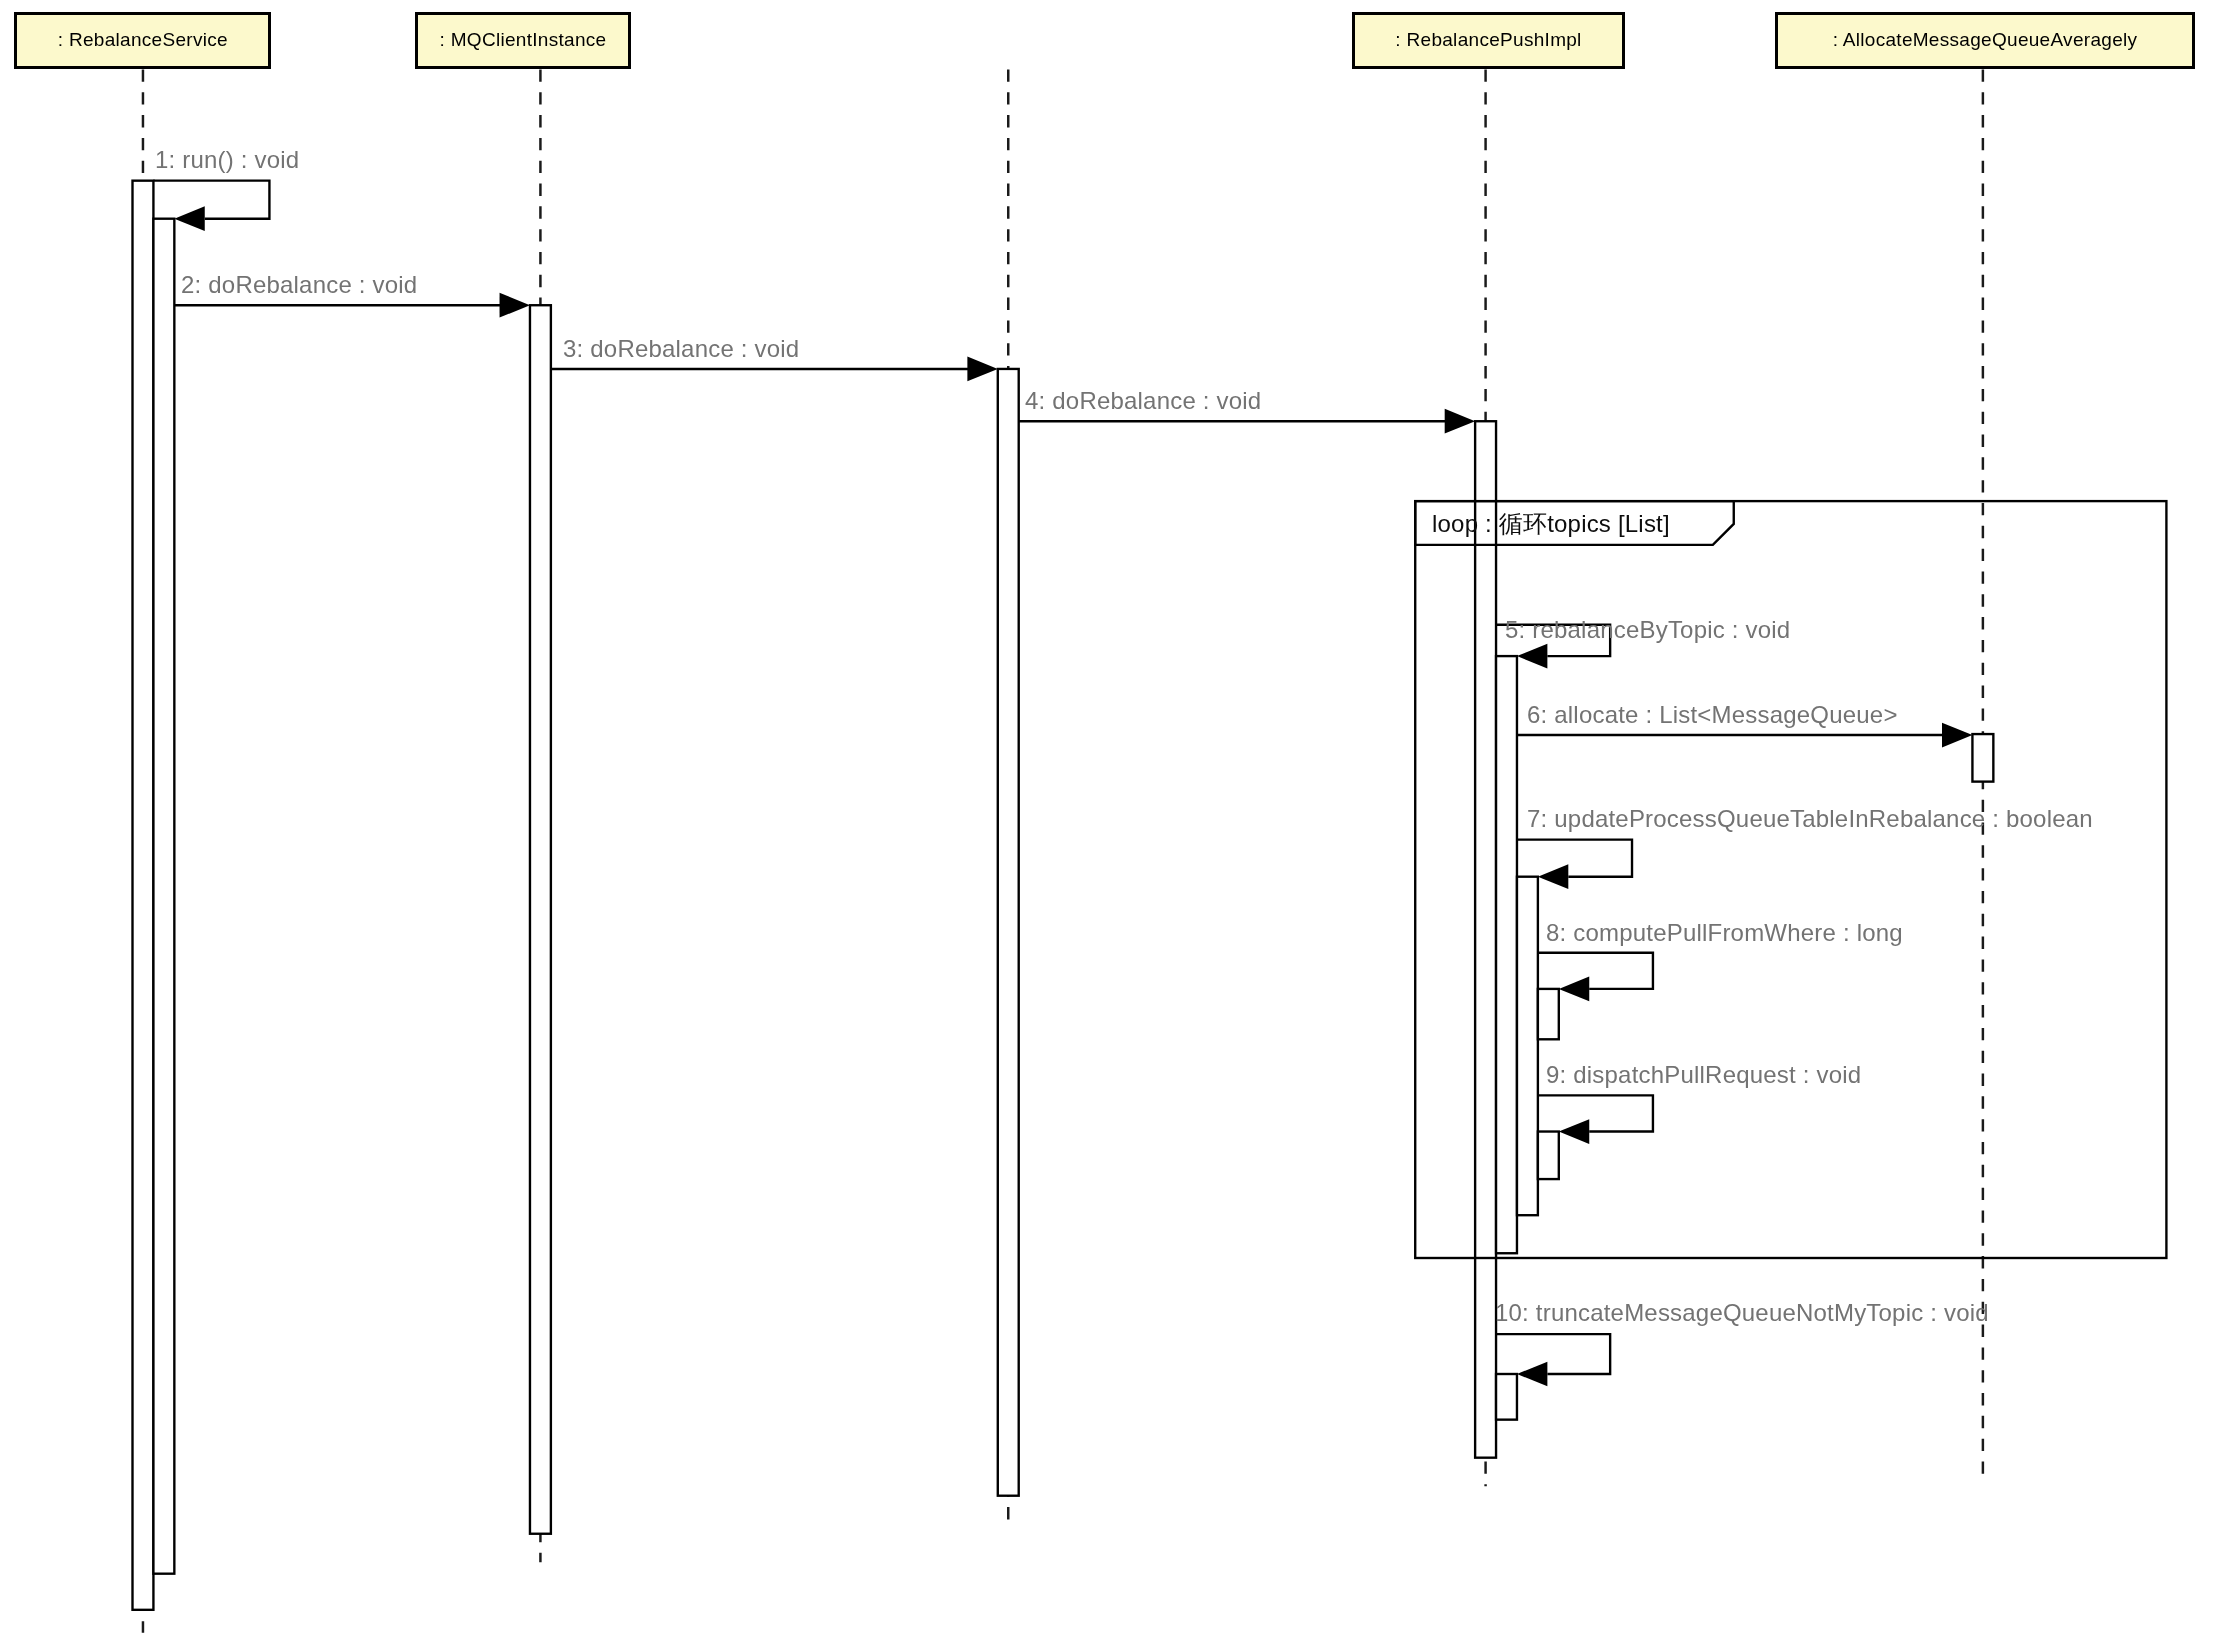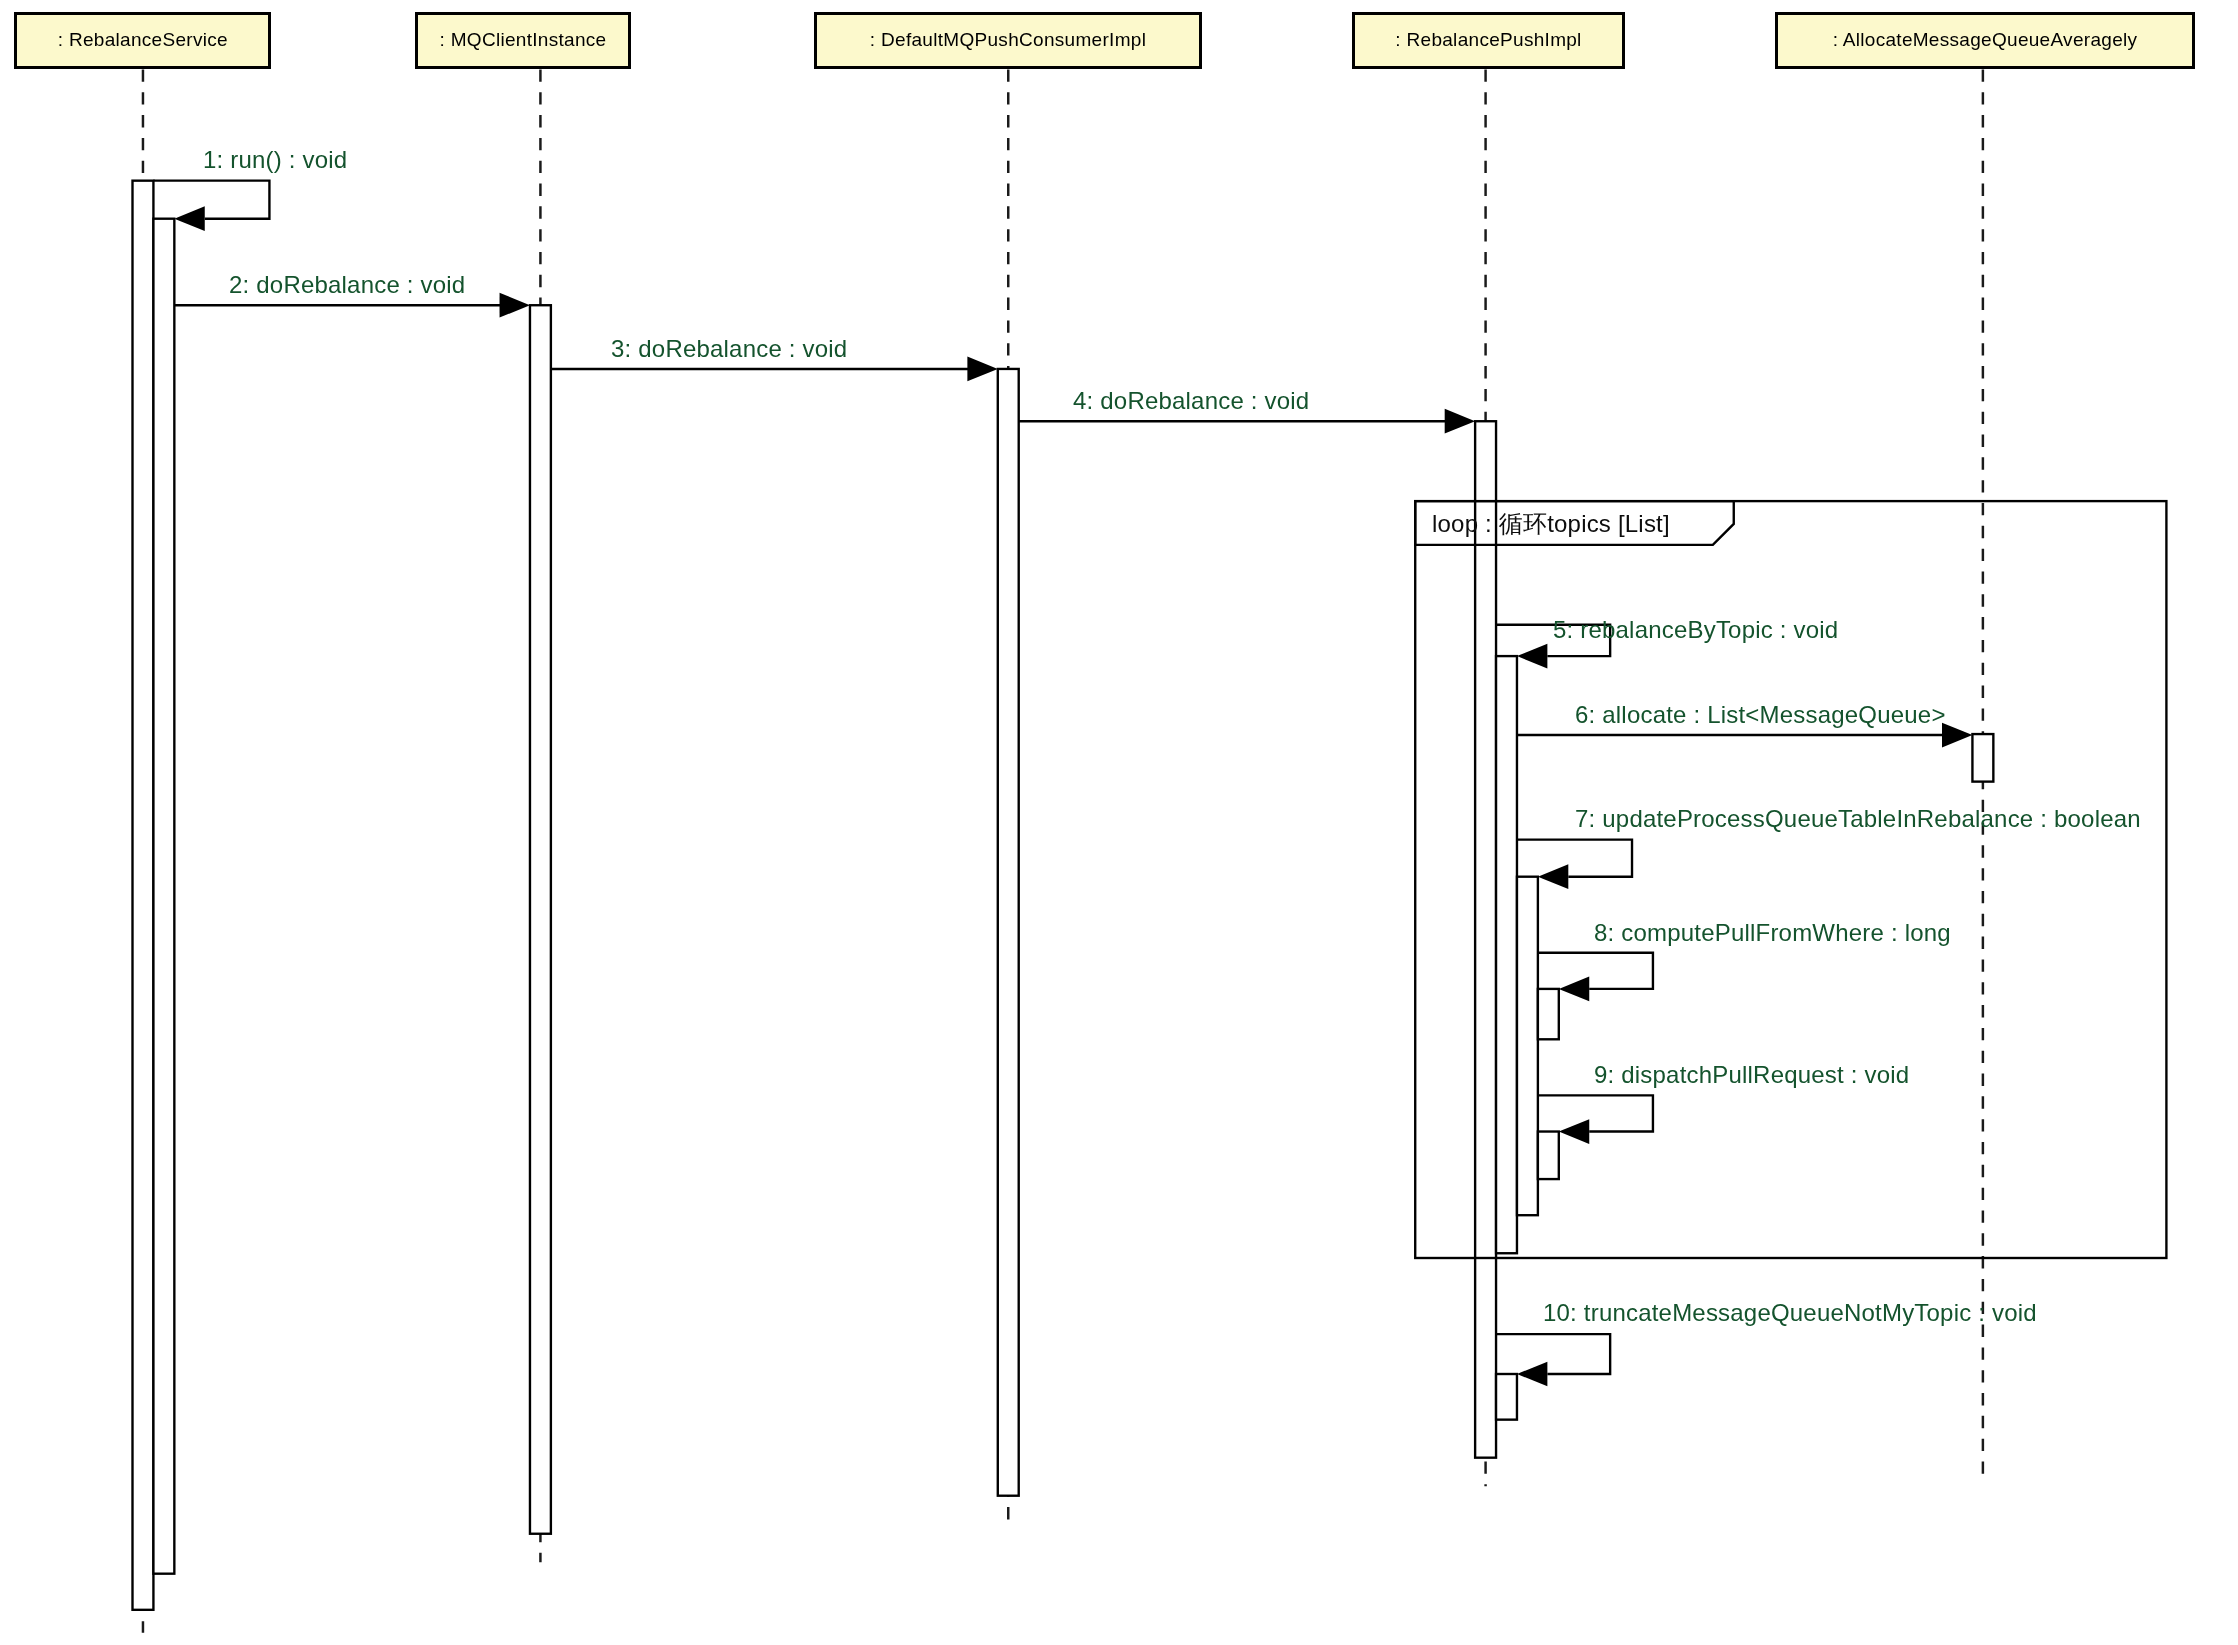--- a/index.html
+++ b/index.html
@@ -14,24 +14,23 @@
   .head{
     position:absolute;top:12.4px;height:57px;
     box-sizing:border-box;border:3.8px solid #000;
     background:#fcf9cc;
     font-size:19px;color:#000;
     text-align:center;line-height:49px;
     letter-spacing:0.3px;white-space:nowrap;
   }
   .msg{
     position:absolute;
-    font-size:24px;color:#14532d;
+    font-size:24px;color:#737373;
     white-space:nowrap;letter-spacing:0.2px;
     line-height:28.5px;
-    margin-left:48px;
   }
   .loop-label{
     position:absolute;left:1432px;top:508px;
     font-size:24px;color:#0d0d0d;white-space:nowrap;letter-spacing:0.2px;
   }
 </style>
 </head>
 <body>
 
 <div class="canvas">
@@ -91,21 +90,20 @@
 
     <path fill="none" stroke="#000" stroke-width="2.5" d="M 1617 1152 L 1738 1152 L 1738 1190 L 1671 1190"></path>
     <polygon fill="#000" points="1639,1190 1671,1177 1671,1203"></polygon>
 
     <path fill="none" stroke="#000" stroke-width="2.5" d="M 1573 1403 L 1693 1403 L 1693 1445 L 1627 1445"></path>
     <polygon fill="#000" points="1595,1445 1627,1432 1627,1458"></polygon>
   </svg>
 
   <div class="head" style="left:14.3px;width:257px">: RebalanceService</div>
   <div class="head" style="left:415px;width:216px">: MQClientInstance</div>
-  <div class="head" style="left:814px;width:388px">: DefaultMQPushConsumerImpl</div>
   <div class="head" style="left:1352px;width:273px">: RebalancePushImpl</div>
   <div class="head" style="left:1775px;width:420px">: AllocateMessageQueueAveragely</div>
 
   <div class="loop-label">loop : 循环topics  [List]</div>
 
   <div class="msg" style="left:155px;top:146px">1: run() : void</div>
   <div class="msg" style="left:181px;top:271px">2: doRebalance : void</div>
   <div class="msg" style="left:563px;top:335px">3: doRebalance : void</div>
   <div class="msg" style="left:1025px;top:387px">4: doRebalance : void</div>
   <div class="msg" style="left:1505px;top:616px">5: rebalanceByTopic : void</div>

